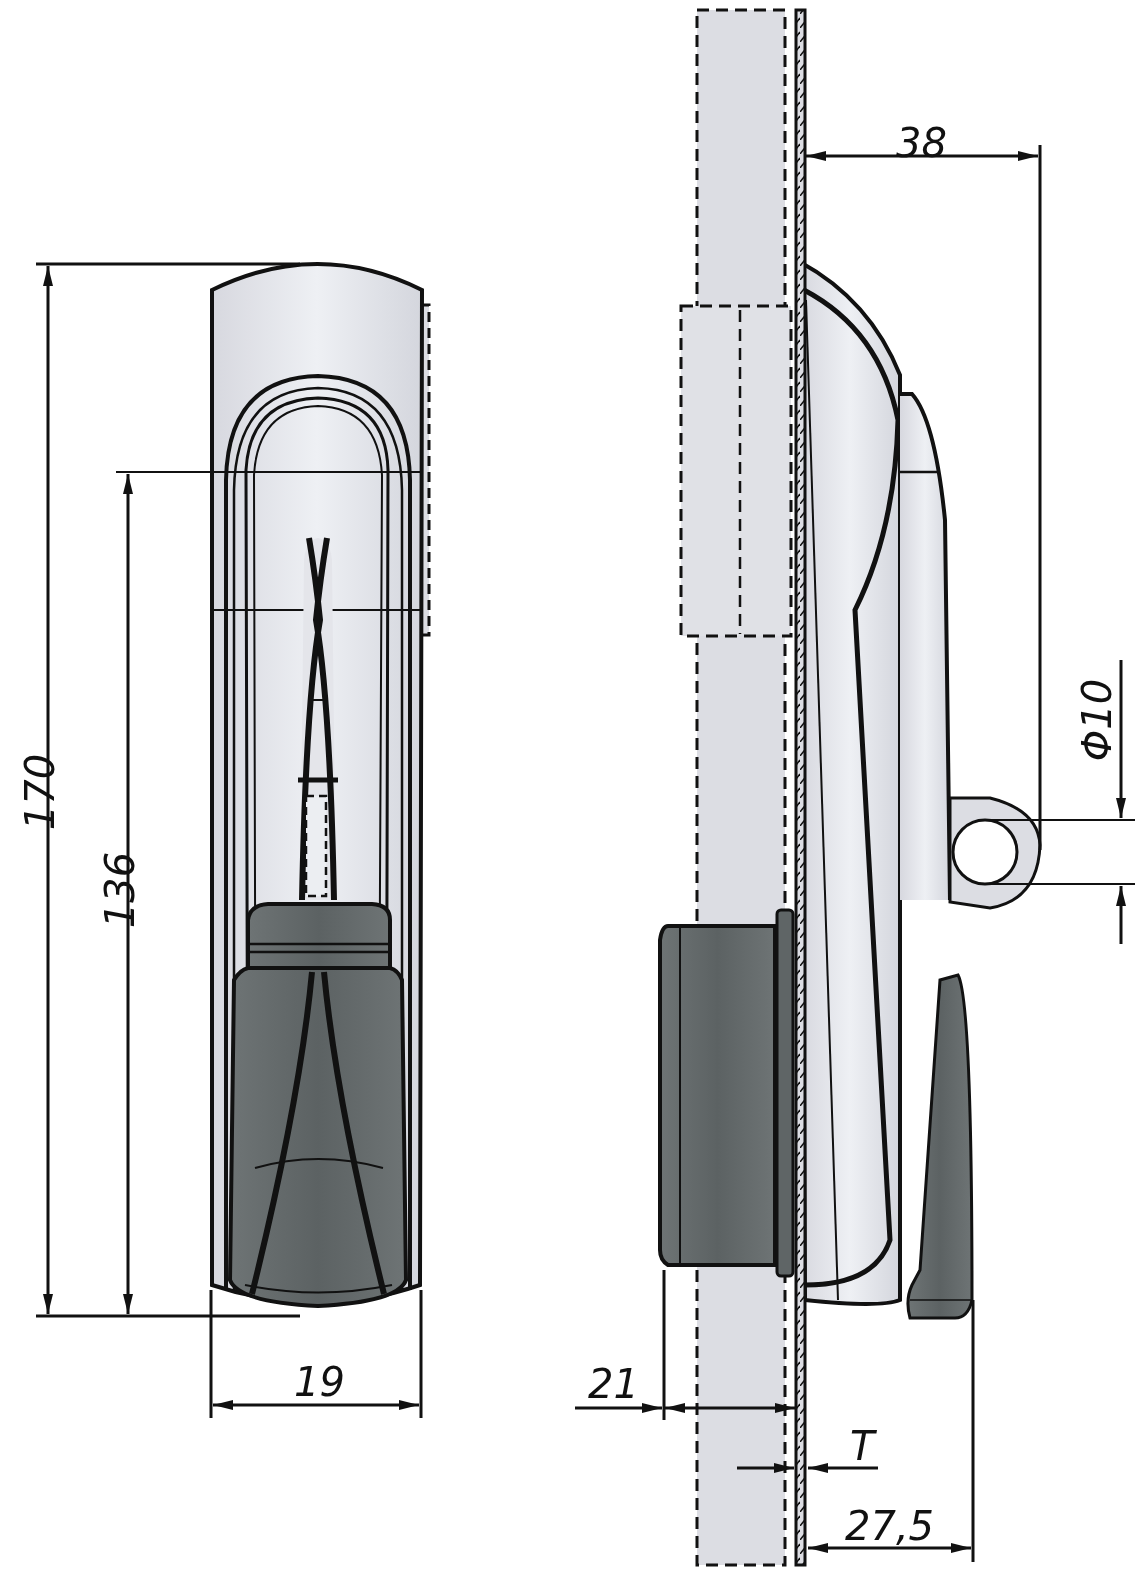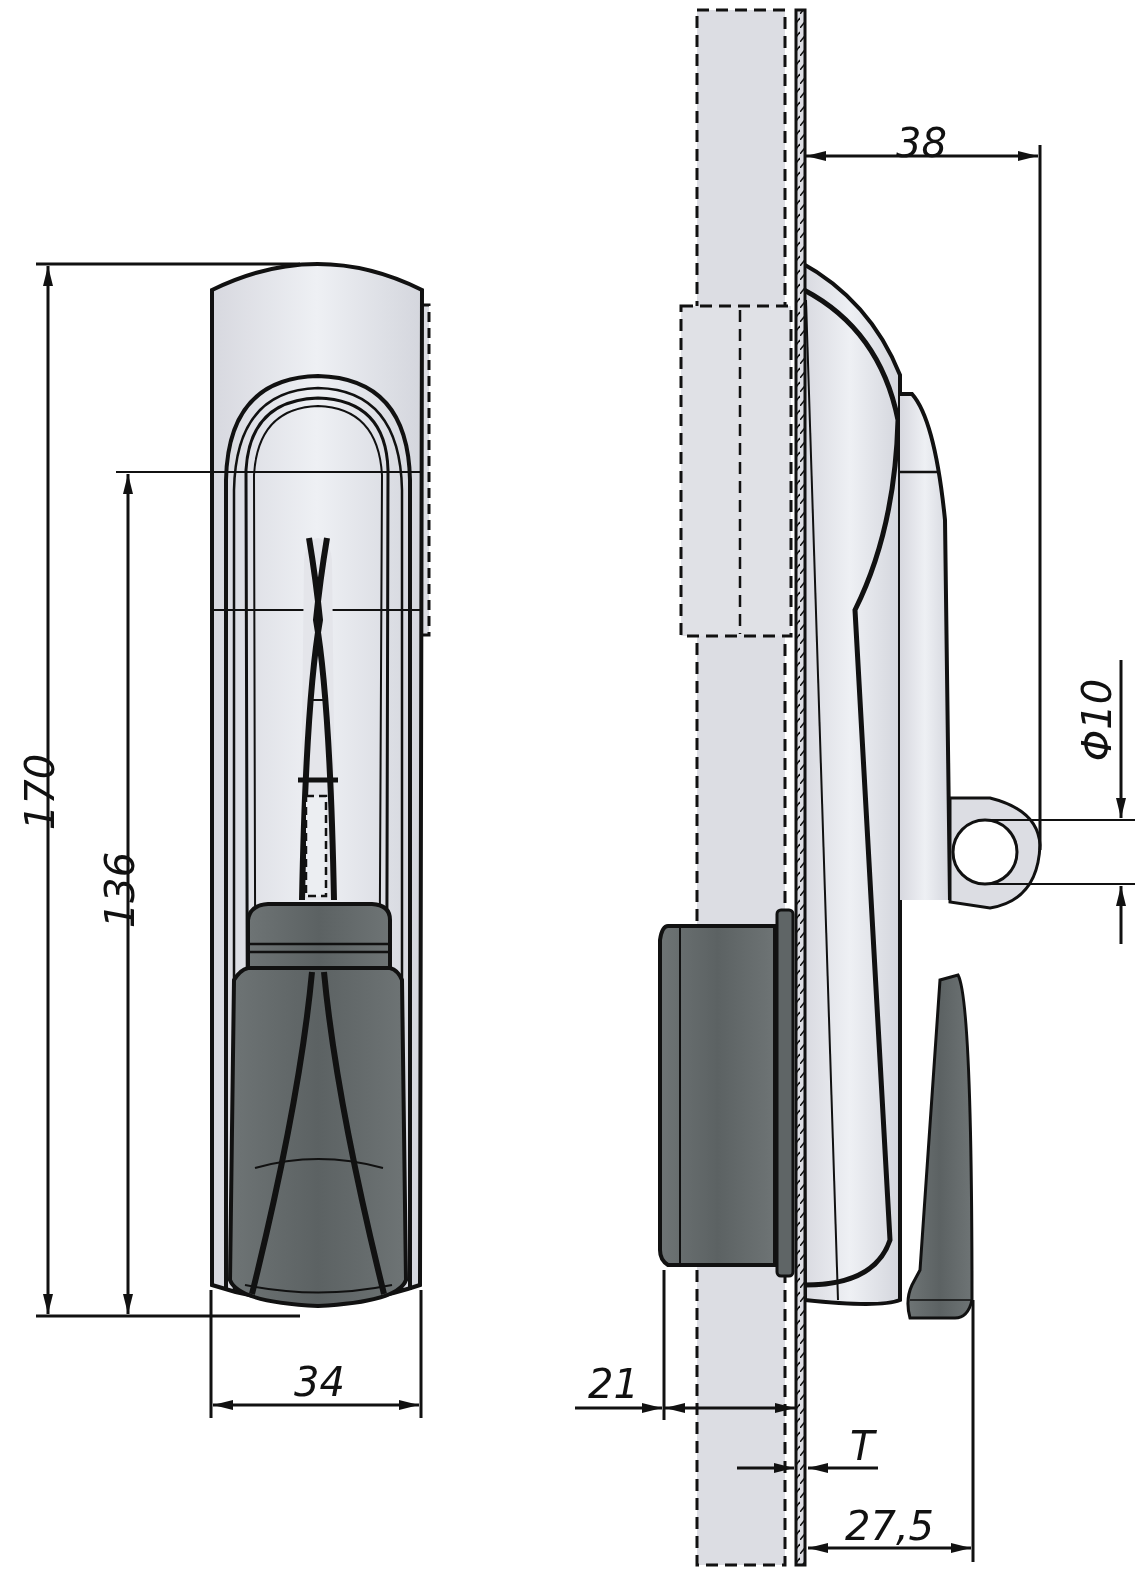--- a/index.html
+++ b/index.html
@@ -126,19 +126,19 @@
     <line x1="737" y1="1468" x2="794" y2="1468" marker-end="url(#arr)"></line>
     <line x1="878" y1="1468" x2="808" y2="1468" marker-end="url(#arr)"></line>
 
     <line x1="973" y1="1300" x2="973" y2="1562"></line>
     <line x1="808" y1="1548" x2="971" y2="1548" marker-start="url(#arr)" marker-end="url(#arr)"></line>
   </g>
 </svg>
 
 <div class="dim-label rot" style="left:2px; top:772px;">170</div>
 <div class="dim-label rot" style="left:82px; top:870px;">136</div>
-<div class="dim-label" style="left:294px; top:1362px;">34</div>
+<div class="dim-label" style="left:294px; top:1362px;">19</div>
 
 <div class="dim-label" style="left:896px; top:112px;margin-top:11px;">38</div>
 <div class="dim-label rot" style="left:1056px; top:700px;">Φ10</div>
 <div class="dim-label" style="left:588px; top:1364px;">21</div>
 <div class="dim-label" style="left:850px; top:1426px;">T</div>
 <div class="dim-label" style="left:845px; top:1506px;font-style:italic;">27,5</div>
 
 </body></html>

